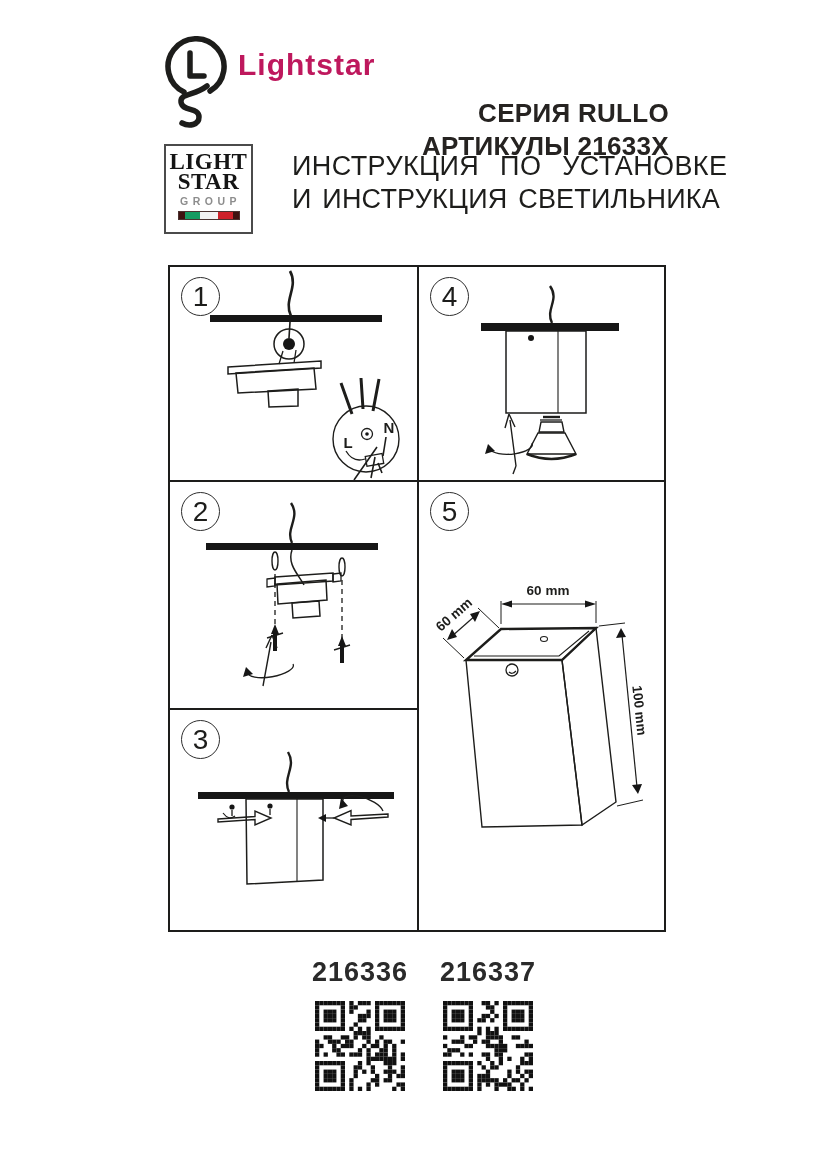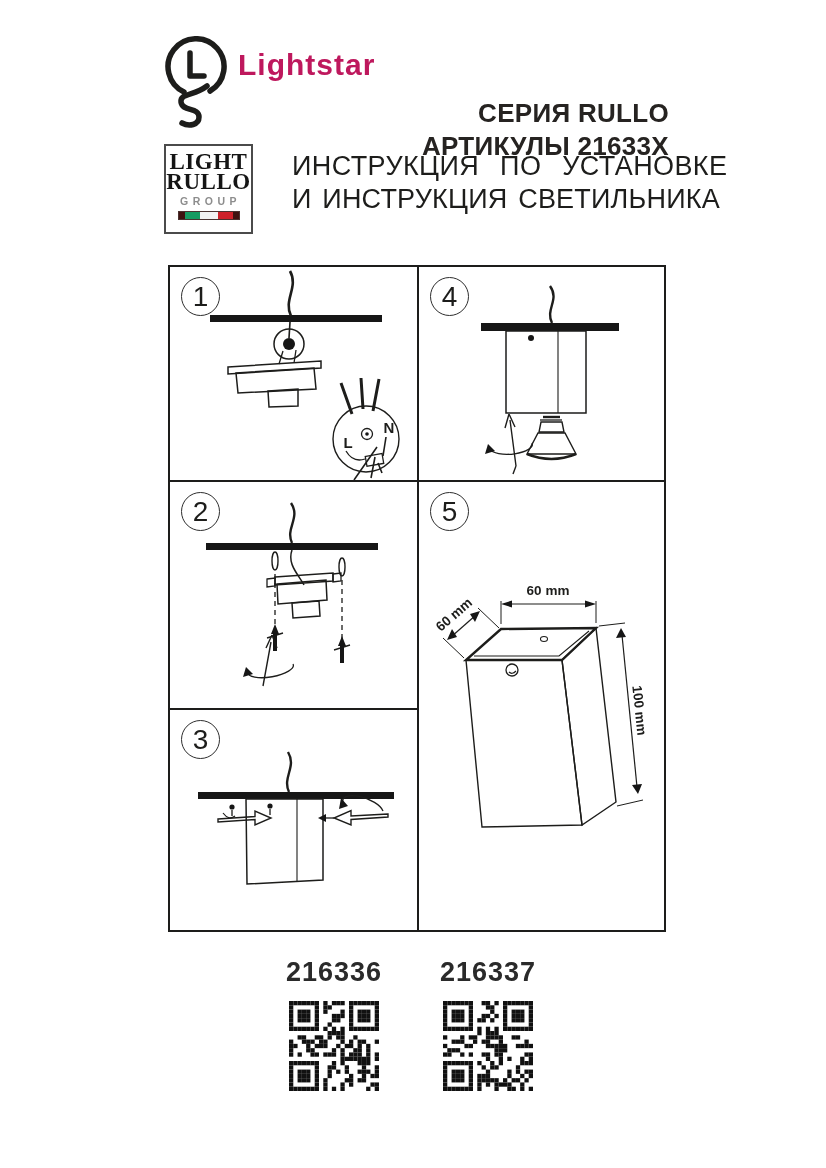--- a/index.html
+++ b/index.html
@@ -39,21 +39,21 @@
   .panel svg.diagram{display:block;width:100%;height:100%;}
   .badge{position:absolute;left:11px;top:10px;width:37px;height:37px;border:1.7px solid #2e2e2e;
          border-radius:50%;display:flex;align-items:center;justify-content:center;
          font-size:28px;color:#1d1d1b;background:#fff;}
 
   svg .ink{stroke:#1d1d1b;fill:none;}
   svg text{font-family:"Liberation Sans",sans-serif;fill:#1d1d1b;}
 
   
   .qr-block{position:absolute;top:957px;width:138px;text-align:center;}
-  #qr-block-1{left:265px;}
+  #qr-block-1{left:291px;}
   #qr-block-2{left:419px;}
   .qr-label{font-size:27px;font-weight:bold;color:#2a2a2a;letter-spacing:1px;}
   .qr-svg{width:90px;height:90px;margin:13px auto 0;display:block;}
 </style>
 </head>
 <body>
 
 <div class="page">
 
   <svg class="logo-icon" width="70" height="95" viewBox="0 0 70 95">
@@ -62,21 +62,21 @@
     <path class="ink" d="M44,50 C31,60 17,57 18,66 C19,76 36,71 36,81 C36,89 26,91 19,87" stroke-width="5.5" stroke-linecap="round"></path>
   </svg>
   <div class="wordmark">Lightstar</div>
   <div class="series-block">
     <div>СЕРИЯ RULLO</div>
     <div>АРТИКУЛЫ 21633X</div>
   </div>
 
   <div class="group-box">
     <div class="lsg-word">LIGHT</div>
-    <div class="lsg-word">RULLO</div>
+    <div class="lsg-word">STAR</div>
     <div class="lsg-group">GROUP</div>
     <div class="lsg-flag">
       <span style="width:10%;background:#3f1210;"></span>
       <span style="width:25%;background:#169b62;"></span>
       <span style="width:30%;background:#f2f2f2;"></span>
       <span style="width:25%;background:#cd212a;"></span>
       <span style="width:10%;background:#3f1210;"></span>
     </div>
   </div>
 

